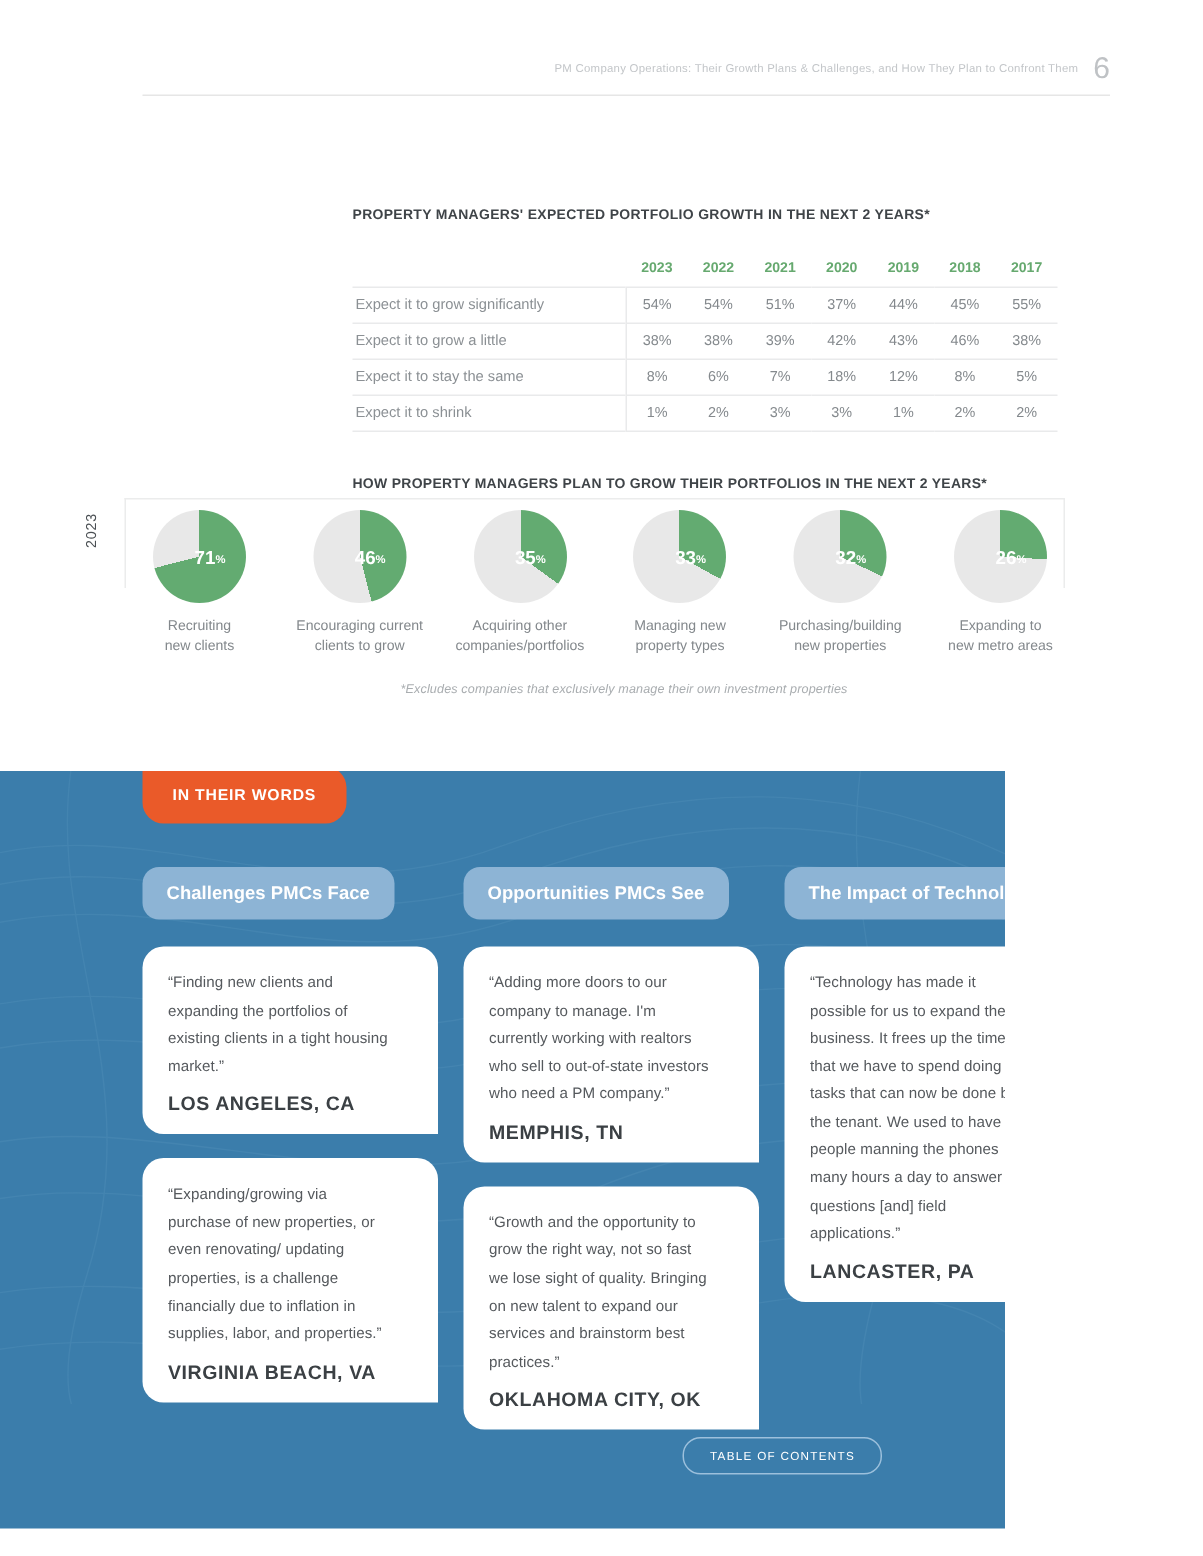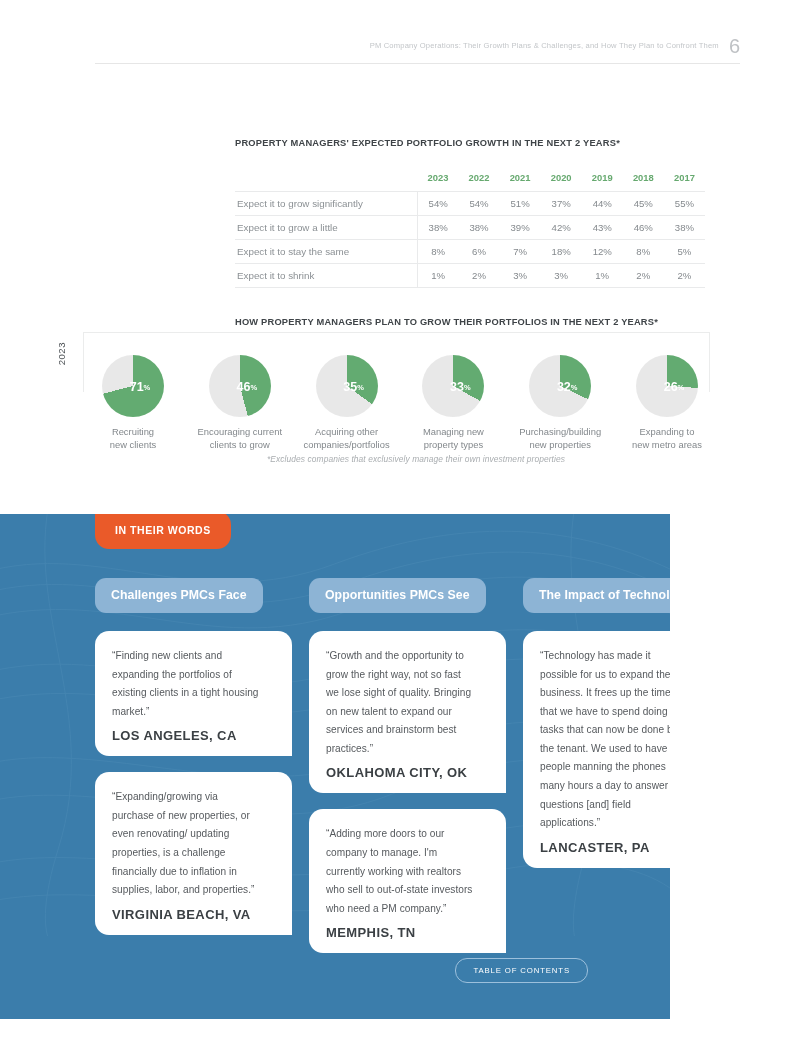--- a/index.html
+++ b/index.html
@@ -57,21 +57,21 @@
   .bracket {
     position: absolute; left: 83px; top: 20px; width: 627px; height: 60px;
     border: 1px solid #ebecec; border-bottom: none; background: transparent;
   }
   .axis-year {
     position: absolute; left: 56px; top: 30px;
     font-size: 9.6px; color: #4a4f53; font-weight: 400;
     writing-mode: vertical-rl; transform: rotate(180deg); letter-spacing: .5px;
   }
   .pies-row {
-    position: absolute; left: 80px; top: 43px; width: 640px;
+    position: absolute; left: 80px; top: 28px; width: 640px;
     display: flex; justify-content: space-between;
   }
   .pie-item { width: 106px; display: flex; flex-direction: column; align-items: center; }
   .pie { position: relative; width: 62px; height: 62px; border-radius: 50%; }
   .pie-label {
     position: absolute; left: 0; top: 0; width: 62px; height: 62px;
     display: flex; align-items: center; justify-content: center;
     color: #ffffff; font-size: 12.5px; font-weight: bold;
     padding-left: 14px; padding-top: 2px;
   }
@@ -304,27 +304,27 @@
             <div class="quote-city">LOS ANGELES, CA</div>
           </div>
           <div class="quote-card">
             <div class="quote-text">“Expanding/growing via purchase of new properties, or even renovating/ updating properties, is a challenge financially due to inflation in supplies, labor, and properties.”</div>
             <div class="quote-city">VIRGINIA BEACH, VA</div>
           </div>
         </div>
         <div class="col">
           <div class="col-pill">Opportunities PMCs See</div>
           <div class="quote-card">
+            <div class="quote-text">“Adding more doors to our company to manage. I'm currently working with realtors who sell to out-of-state investors who need a PM company.”</div>
+            <div class="quote-city">MEMPHIS, TN</div>
+          </div>
+          <div class="quote-card">
             <div class="quote-text">“Growth and the opportunity to grow the right way, not so fast we lose sight of quality. Bringing on new talent to expand our services and brainstorm best practices.”</div>
             <div class="quote-city">OKLAHOMA CITY, OK</div>
           </div>
-          <div class="quote-card">
-            <div class="quote-text">“Adding more doors to our company to manage. I'm currently working with realtors who sell to out-of-state investors who need a PM company.”</div>
-            <div class="quote-city">MEMPHIS, TN</div>
-          </div>
         </div>
         <div class="col">
           <div class="col-pill">The Impact of Technology</div>
           <div class="quote-card">
             <div class="quote-text">“Technology has made it possible for us to expand the business. It frees up the time that we have to spend doing tasks that can now be done by the tenant. We used to have people manning the phones many hours a day to answer questions [and] field applications.”</div>
             <div class="quote-city">LANCASTER, PA</div>
           </div>
         </div>
       </div>
 

